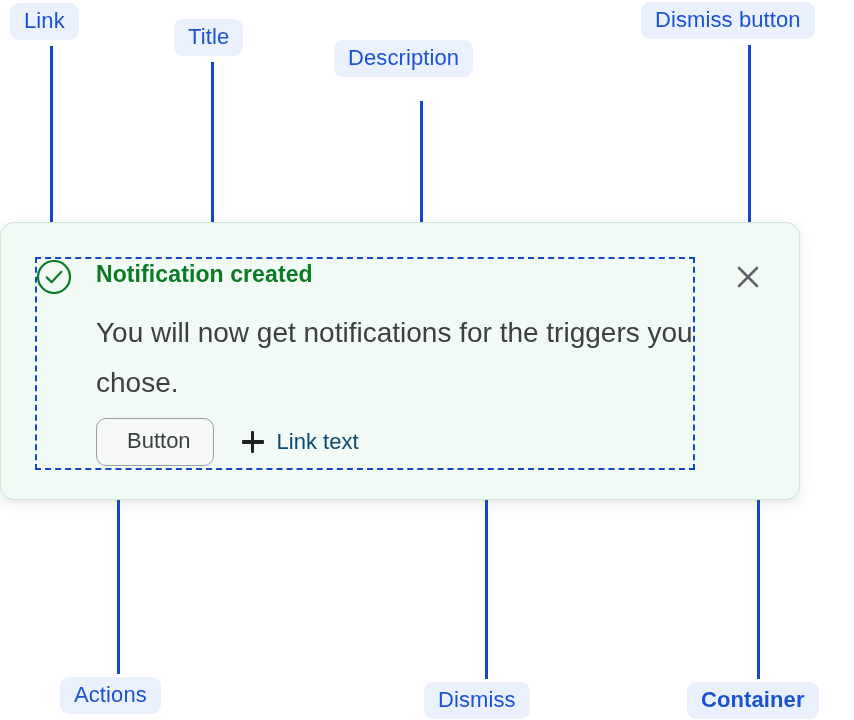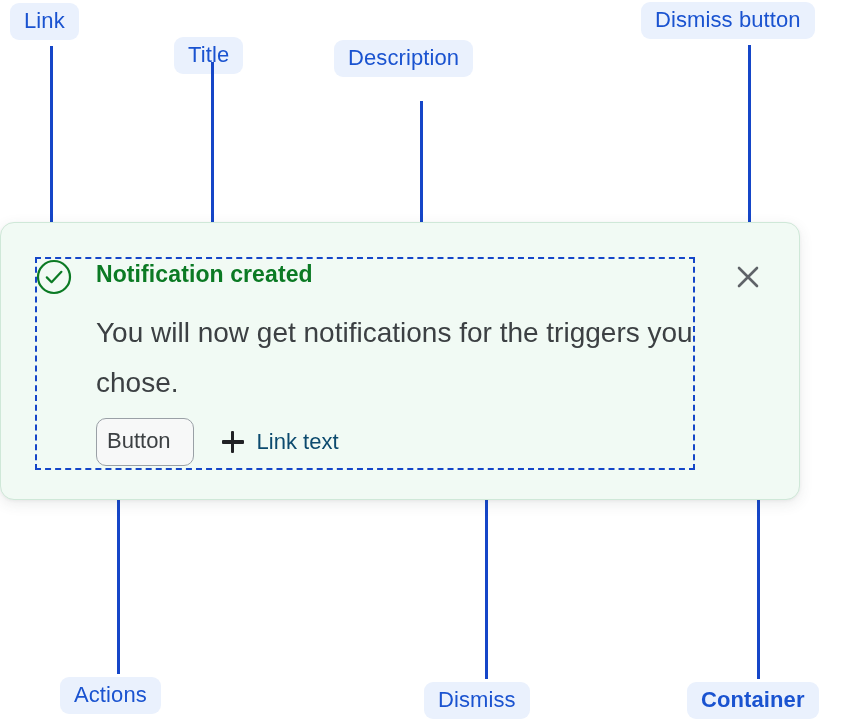--- a/index.html
+++ b/index.html
@@ -108,21 +108,21 @@
     display: flex;
     align-items: center;
   }
   .btn {
     background: #f7f8f8;
     border: 1.6px solid #9aa0a6;
     border-radius: 10px;
     color: #3c4043;
     font-family: "Liberation Sans", sans-serif;
     font-size: 22px;
-    padding: 9px 22px 11px 10px;
+    padding: 9px 22px 11px 30px;
     line-height: 1.2;
     cursor: pointer;
   }
   .link-wrap {
     display: flex;
     align-items: center;
     margin-left: 28px;
     cursor: pointer;
   }
   .plus-icon {
@@ -157,21 +157,21 @@
     top: 261px;
     width: 32px;
     height: 32px;
     cursor: pointer;
   }
 </style>
 </head>
 <body>
 
 <div class="pill" style="left:10px;  top:3px;">Link</div>
-<div class="pill" style="left:174px; top:37px;text-align:center;">Title</div>
+<div class="pill" style="left:174px; top:19px;text-align:center;">Title</div>
 <div class="pill" style="left:334px; top:40px;">Description</div>
 <div class="pill" style="left:641px; top:2px;">Dismiss button</div>
 <div class="pill" style="left:60px;  top:677px;">Actions</div>
 <div class="pill" style="left:424px; top:682px;">Dismiss</div>
 <div class="pill" style="left:687px; top:682px;font-weight:bold;">Container</div>
 
 <div class="leader" style="left:50px;  top:46px;  height:204px;"></div>
 <div class="leader" style="left:211px; top:62px;  height:205px;"></div>
 <div class="leader" style="left:420px; top:101px; height:202px;"></div>
 <div class="leader" style="left:748px; top:45px;  height:203px;"></div>

